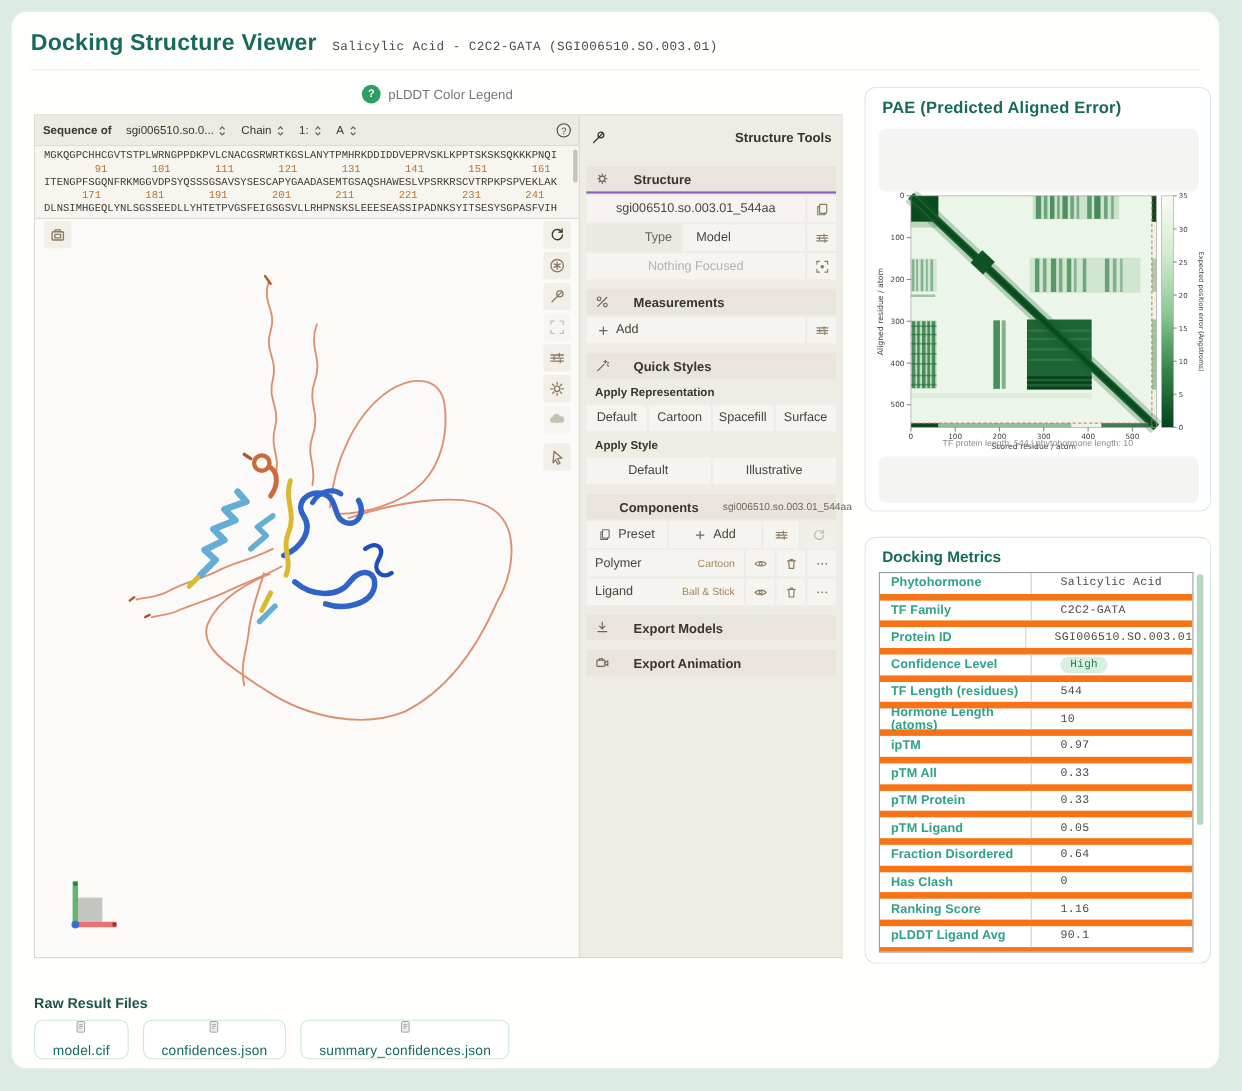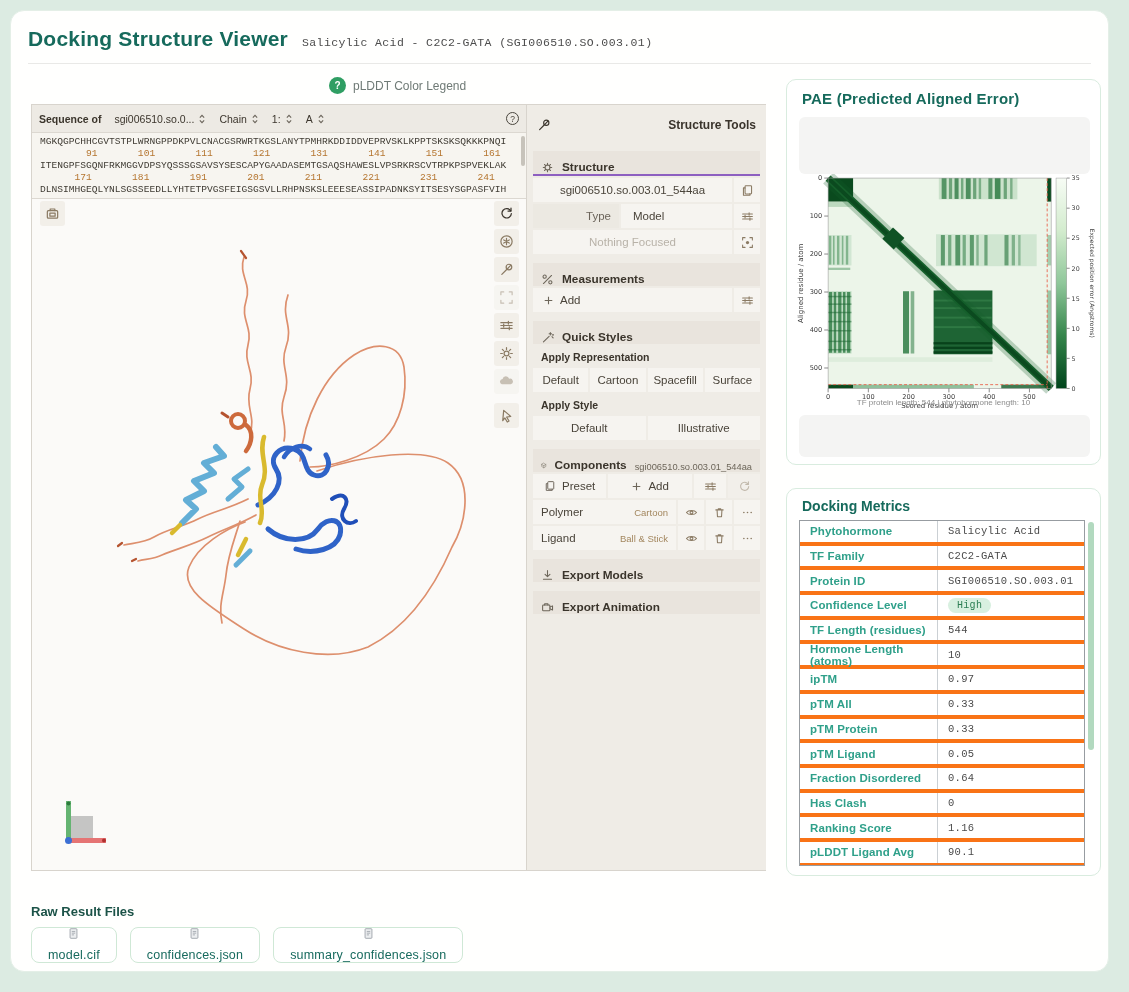--- a/index.html
+++ b/index.html
@@ -39,21 +39,21 @@
   .vp-toolbar .vp-btn { position:static; }
   .dim { opacity:.45; }
   .dark { color:#3a342c; }
   .gap-above { margin-top:6px; }
   .axes-widget { position:absolute; left:28px; bottom:22px; }
 
   
   .tools { width:240px; background:#efece6; border-left:1px solid #d8d4cd; padding:6px 6px 0 6px; font-size:11.5px; color:#4a443a; }
   .tools-hdr { height:28px; display:flex; align-items:center; padding:0 4px; margin-bottom:12px; color:#3a342c; }
   .tools-hdr .ttl { margin-left:auto; font-weight:bold; font-size:12px; }
-  .section-h { height:23px; background:#e9e4dd; display:flex; align-items:flex-end; gap:8px; padding:0 8px; font-weight:bold; font-size:11.8px; color:#3a342b; margin-top:9px; }
+  .section-h { height:23px; background:#e9e4dd; display:flex; align-items:center; gap:22px; padding:0 8px; font-weight:bold; font-size:11.8px; color:#3a342b; margin-top:9px; }
   .section-h:first-of-type { margin-top:0; }
   .accent-line { height:2px; background:#8d5fc0; margin-bottom:2px; }
   .trow { display:flex; gap:2px; margin-top:2px; height:24px; }
   .cell { background:#f6f4f0; display:flex; align-items:center; height:24px; }
   .cell.center { justify-content:center; }
   .cell.grow { flex:1; }
   .icell { width:26px; background:#f6f4f0; display:flex; align-items:center; justify-content:center; color:#8a7a63; }
   .icell svg, .section-h svg, .tools-hdr svg { width:13px; height:13px; stroke:currentColor; fill:none; stroke-width:1.3; stroke-linecap:round; stroke-linejoin:round; }
   .section-h svg { color:#6d665a; }
   .tools-hdr svg { width:14px; height:14px; }
@@ -73,21 +73,21 @@
   .gb1 { top:37px; height:57px; }
   .gb2 { top:335px; height:42px; }
   .pae-fig { position:absolute; left:8px; top:94px; width:300px; height:238px; }
   .pae-fig text { font-family:"DejaVu Sans",sans-serif; fill:#3a3a3a; }
   .pae-caption { position:absolute; left:0; top:318px; width:100%; text-align:center; font-size:8px; color:#8b8b8b; }
 
   
   .metrics-card { position:absolute; left:775px; top:477px; width:315px; height:388px; background:#fff; border:1px solid #d9ecdf; border-radius:10px; }
   .metrics-title { position:absolute; left:15px; top:9px; font-size:14px; font-weight:bold; color:#166a5c; }
   .mtable { position:absolute; left:12px; top:31px; width:286px; height:346px; border:1px solid #979ca1; overflow:hidden; }
-  .mrow { display:flex; height:24.7px; border-bottom:4px solid #f97316; }
+  .mrow { display:flex; height:24.7px; border-bottom:6px solid #f97316;gap:16px; }
   .mlabel { width:138px; padding-left:10px; display:flex; align-items:center; font-size:11.5px; font-weight:bold; color:#2fa08a; border-right:1px solid #cbd0d4; letter-spacing:.1px; }
   .mvalue { flex:1; padding-left:10px; display:flex; align-items:center; font-family:"Liberation Mono",monospace; font-size:10.5px; color:#4a4a4a; letter-spacing:.3px; }
   .badge { background:#d8f0e0; color:#2a7d52; padding:2px 9px; border-radius:9px; font-size:10px; }
   .mscroll { position:absolute; right:6px; top:33px; width:6px; height:228px; background:#b2d9bf; border-radius:3px; }
 
   
   .raw-title { position:absolute; left:20px; top:893px; font-size:13px; font-weight:bold; color:#1c5348; }
   .raw-row { position:absolute; left:20px; top:916px; display:flex; gap:13px; }
   .file-btn { height:36px; background:#fff; border:1px solid #cfe8d6; border-radius:8px; display:flex; align-items:center; gap:9px; padding:0 16px; color:#176a5e; font-size:12.5px; letter-spacing:.2px; cursor:pointer;flex-direction:column; }
 

